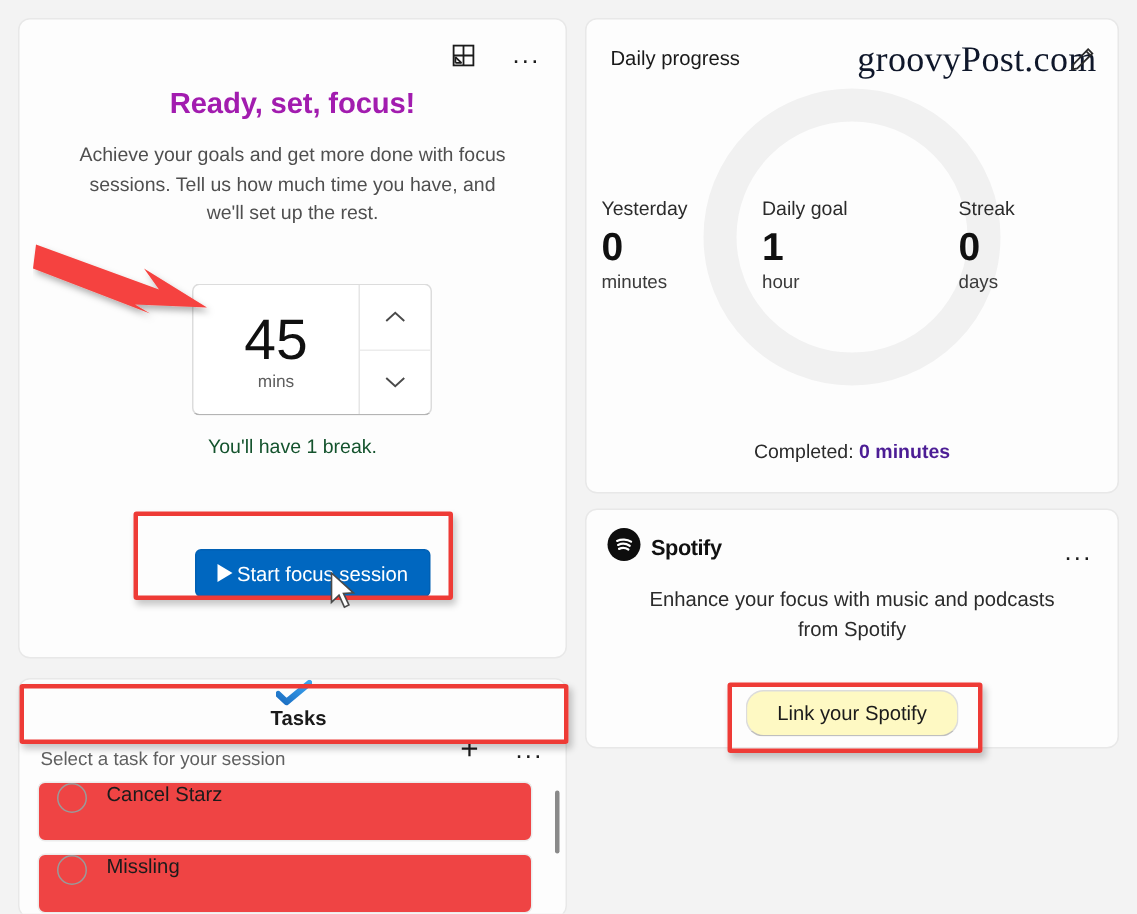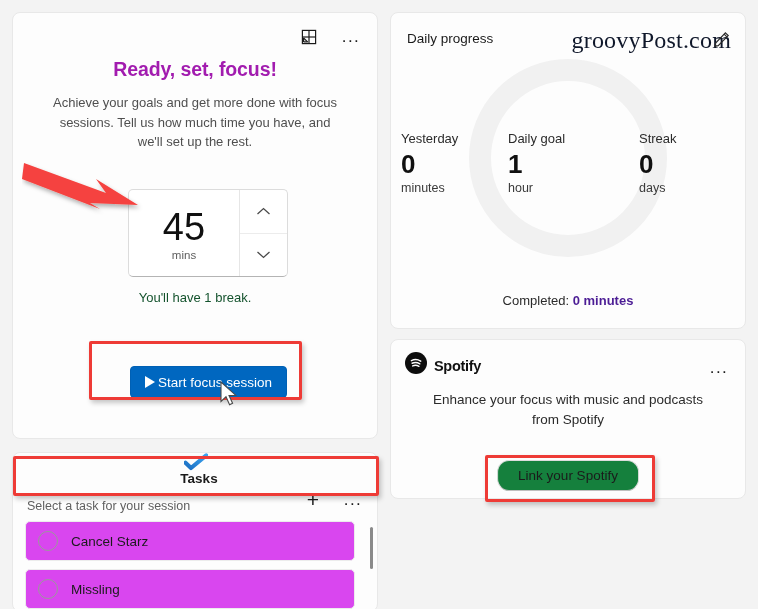--- a/index.html
+++ b/index.html
@@ -124,22 +124,22 @@
   #tasks-header-actions { margin-left: auto; display: flex; align-items: center; gap: 12px; }
   .plus { font-size: 21px; font-weight: 300; color: #1b1b1b; line-height: 18px; }
 
   #tasks-sub {
     position: absolute; top: 46px; left: 14px;
     font-size: 12.5px; color: #606060;
   }
 
   .task-item {
     position: absolute; left: 12px; width: 330px; height: 40px;
-    background: #d946ef; border: 1px solid #ececec; border-radius: 5px;
-    display: flex; align-items: center; padding-left: 12px; gap: 13px;
+    background: #ef4444; border: 1px solid #ececec; border-radius: 5px;
+    display: flex; align-items: flex-start; padding-left: 12px; gap: 13px;
     cursor: pointer;
   }
   .task-circle {
     width: 20px; height: 20px; border: 1.4px solid #9a9a9a;
     border-radius: 50%; flex: none;
   }
   .task-label { font-size: 13.5px; color: #1b1b1b; }
 
   #tasks-scrollbar {
     position: absolute; right: 4px; top: 74px;
@@ -195,21 +195,21 @@
     display: flex; align-items: center; justify-content: center;
   }
   #spotify-name { font-size: 14.5px; font-weight: bold; color: #111; letter-spacing: -0.3px; }
   #spotify-dots { position: absolute; top: 14px; right: 12px; }
   #spotify-desc {
     position: absolute; top: 50px; left: 40px; right: 40px;
     text-align: center; font-size: 13.5px; line-height: 20px; color: #2b2b2b;
   }
   #spotify-link-btn {
     position: absolute; left: 50%; transform: translateX(-50%); top: 120px;
-    padding: 7px 20px; background: #15803d;
+    padding: 7px 20px; background: #fef9c3;
     border: 1px solid #dcdcdc; border-bottom-color: #bfbfbf;
     border-radius: 12px; font-size: 13.5px; color: #1b1b1b; cursor: pointer;
     white-space: nowrap;
   }
 
   
   .anno-box {
     position: absolute; border: 3px solid #ee3b36; border-radius: 2px;
     pointer-events: none; box-shadow: 2px 3px 5px rgba(0,0,0,0.22);
   }

